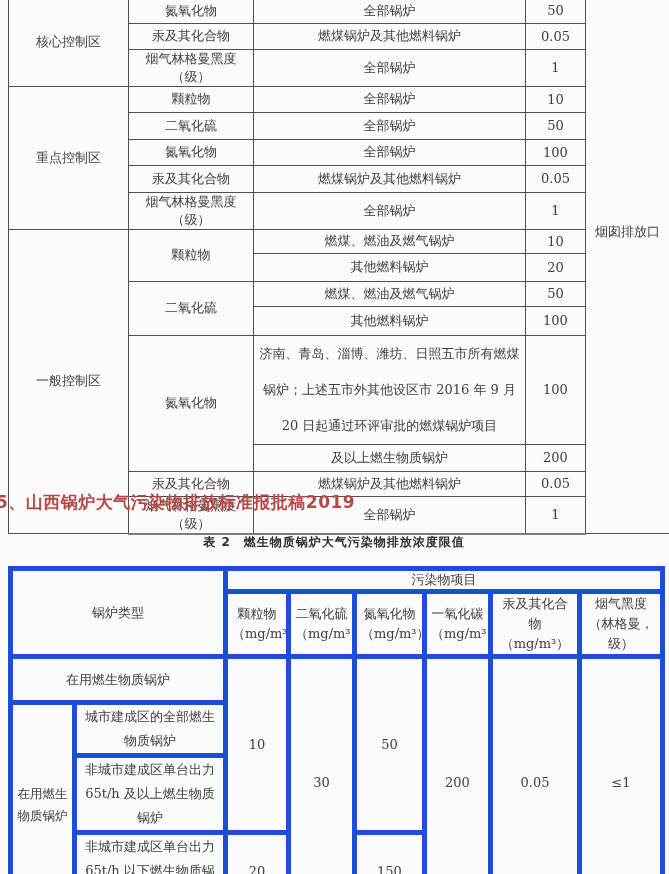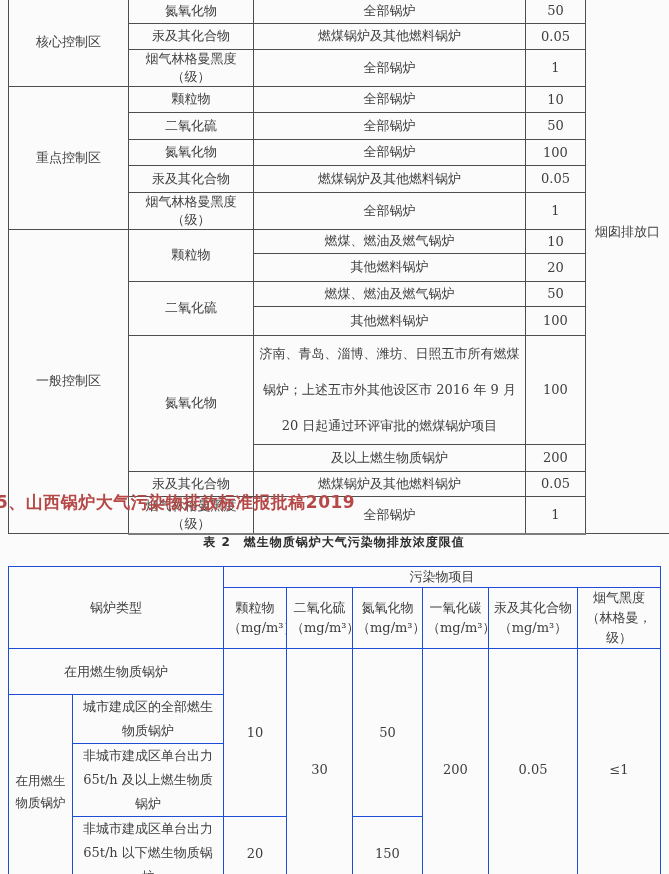--- a/index.html
+++ b/index.html
@@ -46,21 +46,21 @@
   .t2-caption{
     position:absolute;left:8px;top:534px;width:652px;
     text-align:center;
     font-family:"DejaVu Sans","Liberation Sans",sans-serif;
     font-weight:bold;font-size:12px;letter-spacing:1px;
     color:#2d2d2d;
   }
   
   .t2-wrap{position:absolute;left:8px;top:566px;width:652px;}
   table.t2{width:652px;}
-  table.t2 td, table.t2 th{border:1px solid #1d4ed8;}
+  table.t2 td, table.t2 th{border:5px solid #1d4ed8;}
   table.t2 tr:last-child td{border-bottom:2px solid #5e5e5e;}
   .hdr-name{display:block;line-height:20px;}
   .hdr-unit{display:block;line-height:20px;}
   td.wrap-cell{line-height:24px;padding:2px 3px;margin-top:44px;}
   td.group-cell{line-height:22px;padding:2px 1px;font-size:12.5px;}
 </style>
 </head>
 <body>
 
 <div class="page">

